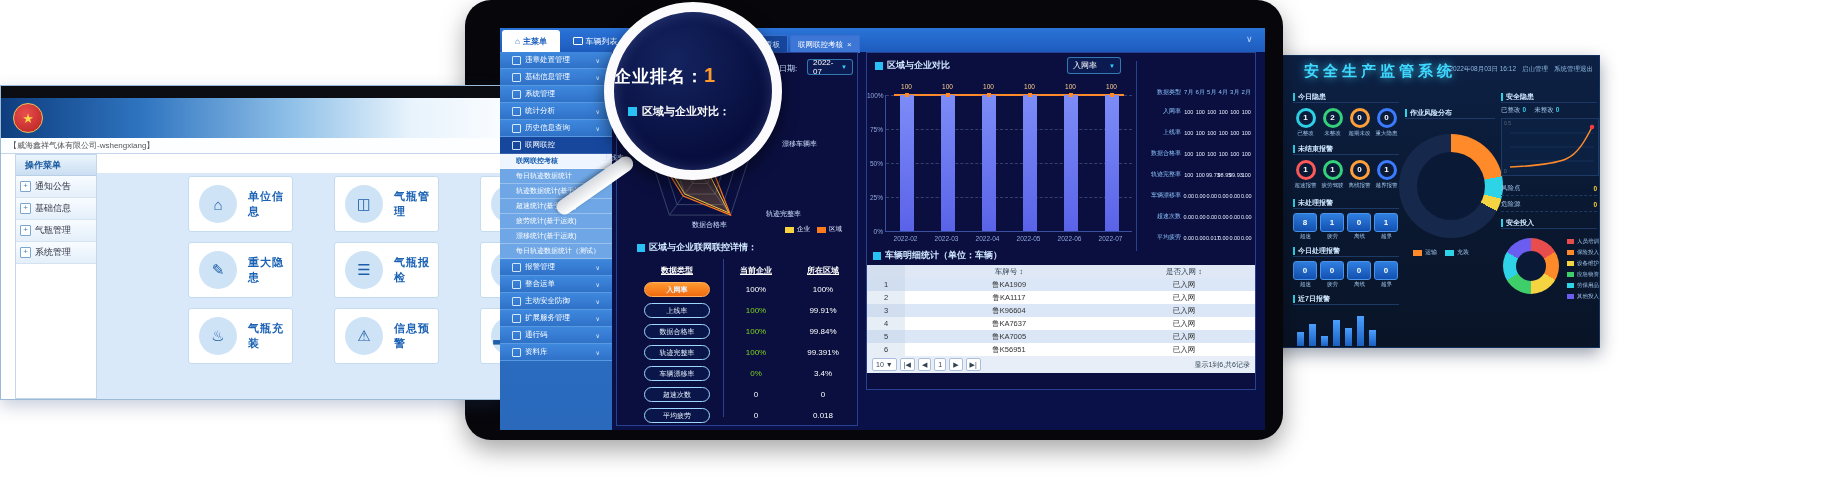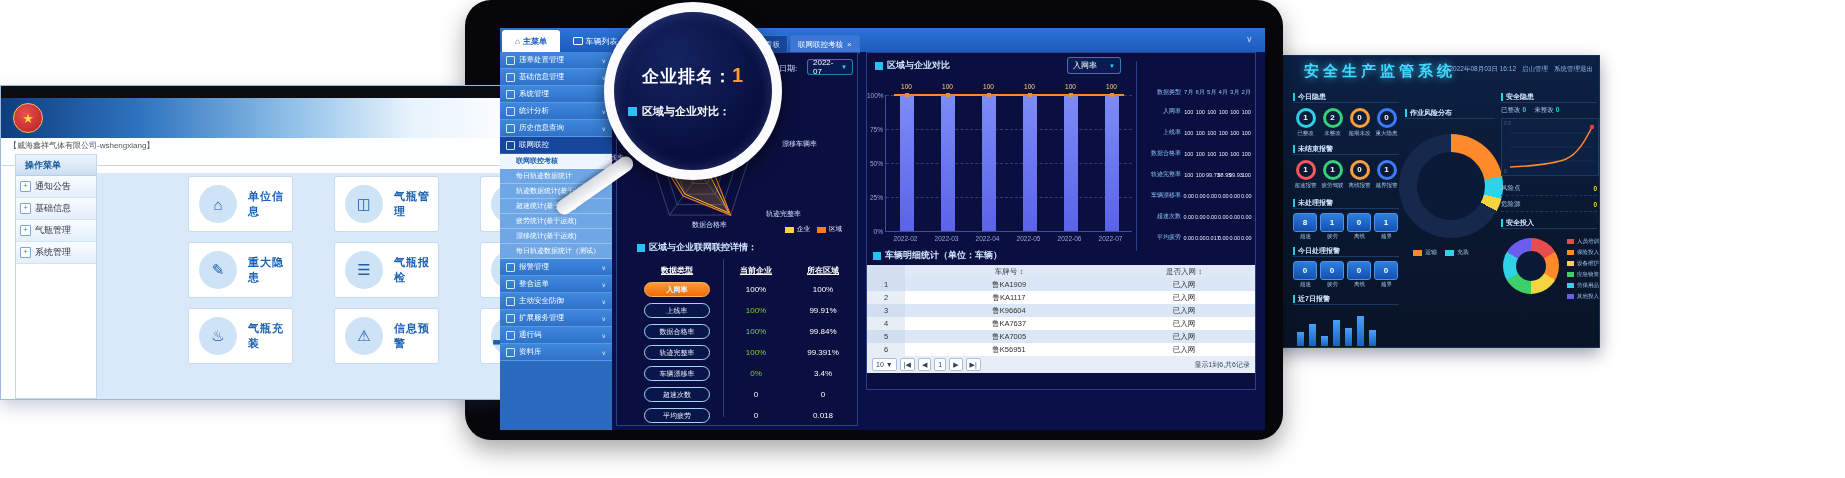--- a/index.html
+++ b/index.html
@@ -16,21 +16,21 @@
     box-shadow:0 6px 16px rgba(30,60,110,.25);border:1px solid #9db9d8;}
   .lp-topstrip{left:0;top:0;width:100%;height:12px;background:#0c0d12;}
   .lp-header{left:0;top:12px;width:100%;height:40px;
     background:linear-gradient(90deg,#0e3d7e 0%,#2f74c0 28%,#8fc0e8 58%,#e8f3fc 82%,#f9fcff 100%);
     display:flex;align-items:center;}
   .lp-emblem{width:28px;height:28px;border-radius:50%;background:radial-gradient(circle at 40% 35%,#e85050,#b81f1f);
     border:1px solid #edc35a;margin-left:12px;display:flex;align-items:center;justify-content:center;
     color:#ffd54a;font-size:13px;flex:none;}
   .lp-title{margin-left:10px;color:#fff;font-weight:bold;font-size:19px;letter-spacing:3px;
     font-family:"Liberation Serif","DejaVu Serif",serif;text-shadow:1px 2px 2px rgba(0,0,30,.55);}
-  .lp-company{left:0;top:52px;width:100%;height:28px;background:#fdfeff;border-bottom:1px solid #c3d6ea;
+  .lp-company{left:0;top:52px;width:100%;height:16px;background:#fdfeff;border-bottom:1px solid #c3d6ea;
     font-size:8px;color:#555;line-height:16px;padding-left:8px;box-sizing:border-box;}
   .lp-menu{left:14px;top:68px;width:82px;height:245px;background:#fff;border:1px solid #c3d6ea;box-sizing:border-box;}
   .lp-menu-title{height:20px;background:linear-gradient(#ecf5fd,#cadef2);color:#19599f;font-weight:bold;
     font-size:9px;line-height:20px;padding-left:9px;border-bottom:1px solid #b9cfe6;}
   .lp-mi{height:21px;background:linear-gradient(#f8fcff,#e4effa);border-bottom:1px solid #d4e3f2;
     display:flex;align-items:center;font-size:9px;color:#334;cursor:default;}
   .lp-mi .plus{width:9px;height:9px;border:1px solid #7aa6cf;border-radius:1px;margin:0 4px 0 4px;
     color:#4a7fb5;font-size:8px;line-height:7px;text-align:center;flex:none;background:#fff;}
   .lp-main-tabs{left:96px;top:68px;width:404px;height:19px;background:#dcebfa;border-bottom:1px solid #a9c7e6;}
   .lp-tab{left:8px;top:2px;height:17px;width:44px;background:#fff;border:1px solid #a9c7e6;border-bottom:none;
@@ -51,21 +51,21 @@
   .d-veh{left:64px;top:2px;width:62px;height:22px;color:#fff;font-size:8px;display:flex;align-items:center;
     justify-content:center;gap:3px;}
   .d-veh .vico{width:8px;height:6px;border:1px solid #fff;border-radius:1px;}
   .d-collapse{left:130px;top:5px;color:#fff;font-size:9px;}
   .stab{top:7px;height:17px;background:#16479d;color:#cfe2ff;font-size:7.5px;display:flex;align-items:center;
     padding:0 7px;border-radius:2px 2px 0 0;border:1px solid #3a6fd0;border-bottom:none;position:absolute;gap:4px;}
   .stab.active{background:#3d77d6;color:#fff;}
   .stab .x{font-size:8px;opacity:.9;}
   .d-corner{left:746px;top:6px;color:#bcd6ff;font-size:9px;}
   .d-sidebar{left:0;top:24px;width:112px;height:378px;background:linear-gradient(#3c86dc,#2b6ec2 60%,#2a69bc);}
-  .dm{display:flex;align-items:center;height:17px;padding:0 6px;background:linear-gradient(#3e88de,#2f72c8);
+  .dm{display:flex;align-items:center;height:17px;padding:0 12px;background:linear-gradient(#3e88de,#2f72c8);
     border-bottom:1px solid rgba(255,255,255,.14);color:#fff;font-size:7.5px;cursor:pointer;box-sizing:border-box;}
   .dm .mi{width:7px;height:7px;border:1px solid #e4f2ff;border-radius:1px;margin-right:4px;flex:none;opacity:.9;}
   .dm .dlabel{white-space:nowrap;overflow:hidden;}
   .dm .chev{margin-left:auto;font-size:6px;opacity:.85;}
   .dm.group{background:#16479d;}
   .dm.sub{height:15px;background:#6fa7e6;padding-left:16px;font-size:7px;border-bottom:1px solid rgba(255,255,255,.3);}
   .dm.sub.active{background:#eef5ff;color:#1a5fb0;font-weight:bold;}
 
   .d-box{position:absolute;background:#0a0f3f;border:1px solid #27408f;box-sizing:border-box;}
   #lbox{left:116px;top:24px;width:242px;height:374px;}
@@ -122,21 +122,21 @@
   .vt-pager{height:17px;background:#e7eef8;display:flex;align-items:center;font-size:7px;color:#345;padding:0 5px;gap:3px;}
   .pgbox{border:1px solid #a9bedb;background:#fff;border-radius:2px;padding:0 3px;height:11px;line-height:11px;cursor:pointer;}
   .vt-info{margin-left:auto;font-size:7px;color:#345;}
 
   
   #lens-handle{left:550px;top:178px;width:90px;height:15px;background:linear-gradient(#ffffff,#d5d8dd);
     border-radius:8px;transform:rotate(145deg);z-index:6;box-shadow:0 2px 5px rgba(0,0,0,.4);}
   #lens{left:604px;top:2px;width:158px;height:158px;border-radius:50%;border:10px solid #fbfbfd;z-index:7;
     background:radial-gradient(circle at 38% 30%,#14235f,#070d3c 72%);
     box-shadow:0 6px 16px rgba(0,0,0,.5), inset 0 0 14px rgba(140,170,255,.25);overflow:hidden;}
-  .lens-l1{position:absolute;left:0;top:52px;width:100%;text-align:center;color:#fff;font-size:17px;font-weight:bold;letter-spacing:1px;}
+  .lens-l1{position:absolute;left:0;top:52px;width:100%;text-align:left;color:#fff;font-size:17px;font-weight:bold;letter-spacing:1px;}
   .lens-l1 b{color:#ff9a2a;font-size:20px;}
   .lens-l2{position:absolute;left:14px;top:92px;display:flex;align-items:center;gap:5px;color:#fff;
     font-size:11px;font-weight:bold;}
   .lens-l2 .sec-sq{width:9px;height:9px;}
 
   
   #right-panel{left:1160px;top:55px;width:440px;height:293px;z-index:1;
     background:linear-gradient(#0d2145,#0a1830 55%,#091427);border:1px solid #14305c;box-sizing:border-box;
     box-shadow:0 6px 16px rgba(0,20,50,.4);}
   .rp-title{position:absolute;left:0;top:6px;width:100%;text-align:center;color:#3fd9ff;font-size:15px;

